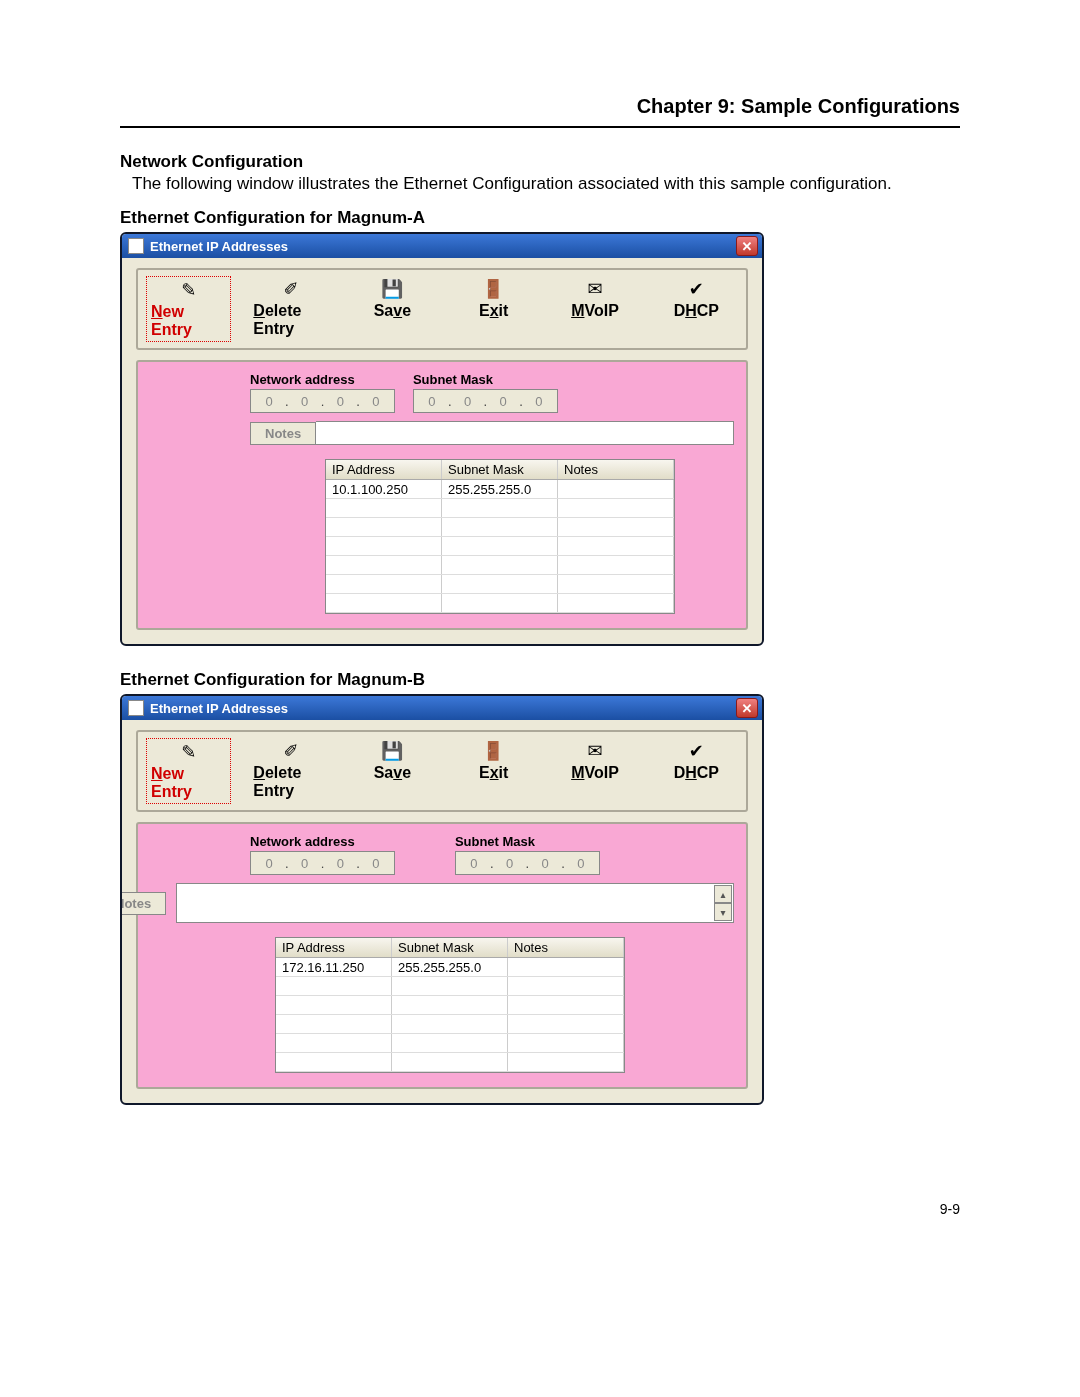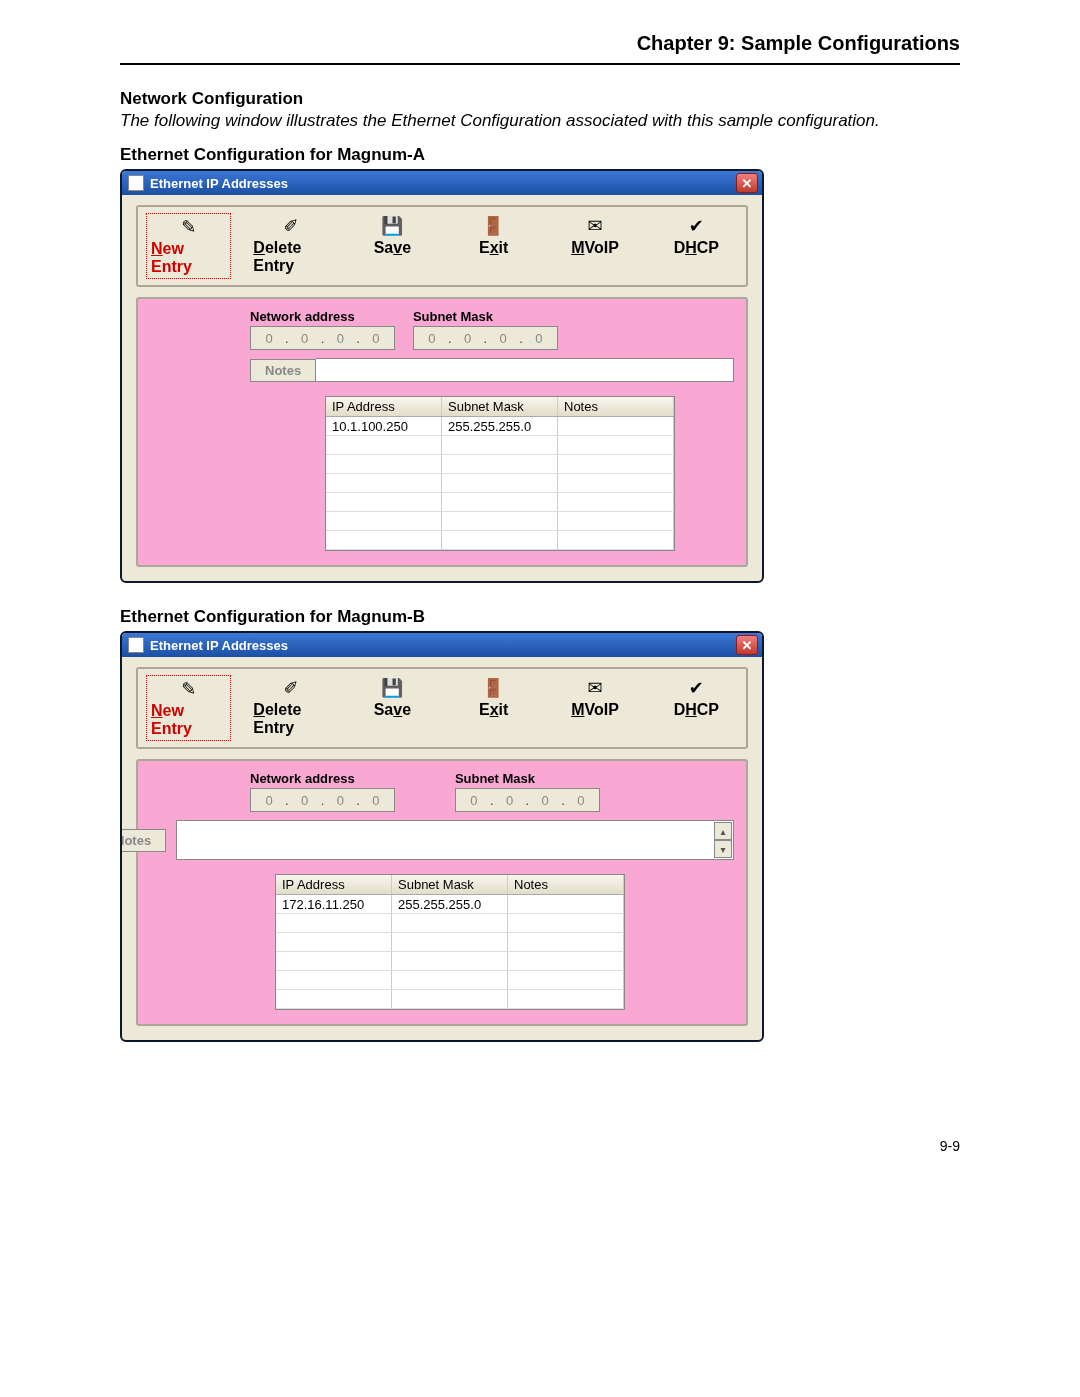--- a/index.html
+++ b/index.html
@@ -5,43 +5,42 @@
   body {
     margin: 0;
     padding: 0;
     background: #fff;
     font-family: Arial, Helvetica, sans-serif;
     font-size: 15px;
     color: #000;
     width: 1080px;
   }
   .page {
-    padding: 32px 120px 60px 120px;
+    padding: 95px 120px 60px 120px;
   }
   .chapter-title {
     font-weight: bold;
     font-size: 20px;
     text-align: right;
     margin-bottom: 8px;
   }
   .hr {
     border: none;
     border-top: 2px solid #000;
     margin: 0 0 24px 0;
   }
   .section-heading {
     font-weight: bold;
     font-size: 17px;
     margin: 14px 0 2px 0;
   }
   .body-text {
     font-size: 17px;
     text-align: justify;
-    margin: 0 0 14px 0;
-    font-style: italic;
+    margin: 0 0 14px 12px;
   }
   .subheading {
     font-weight: bold;
     font-size: 17px;
     margin: 10px 0 4px 0;
   }
   .page-number {
     text-align: right;
     font-size: 14px;
     margin-top: 96px;

